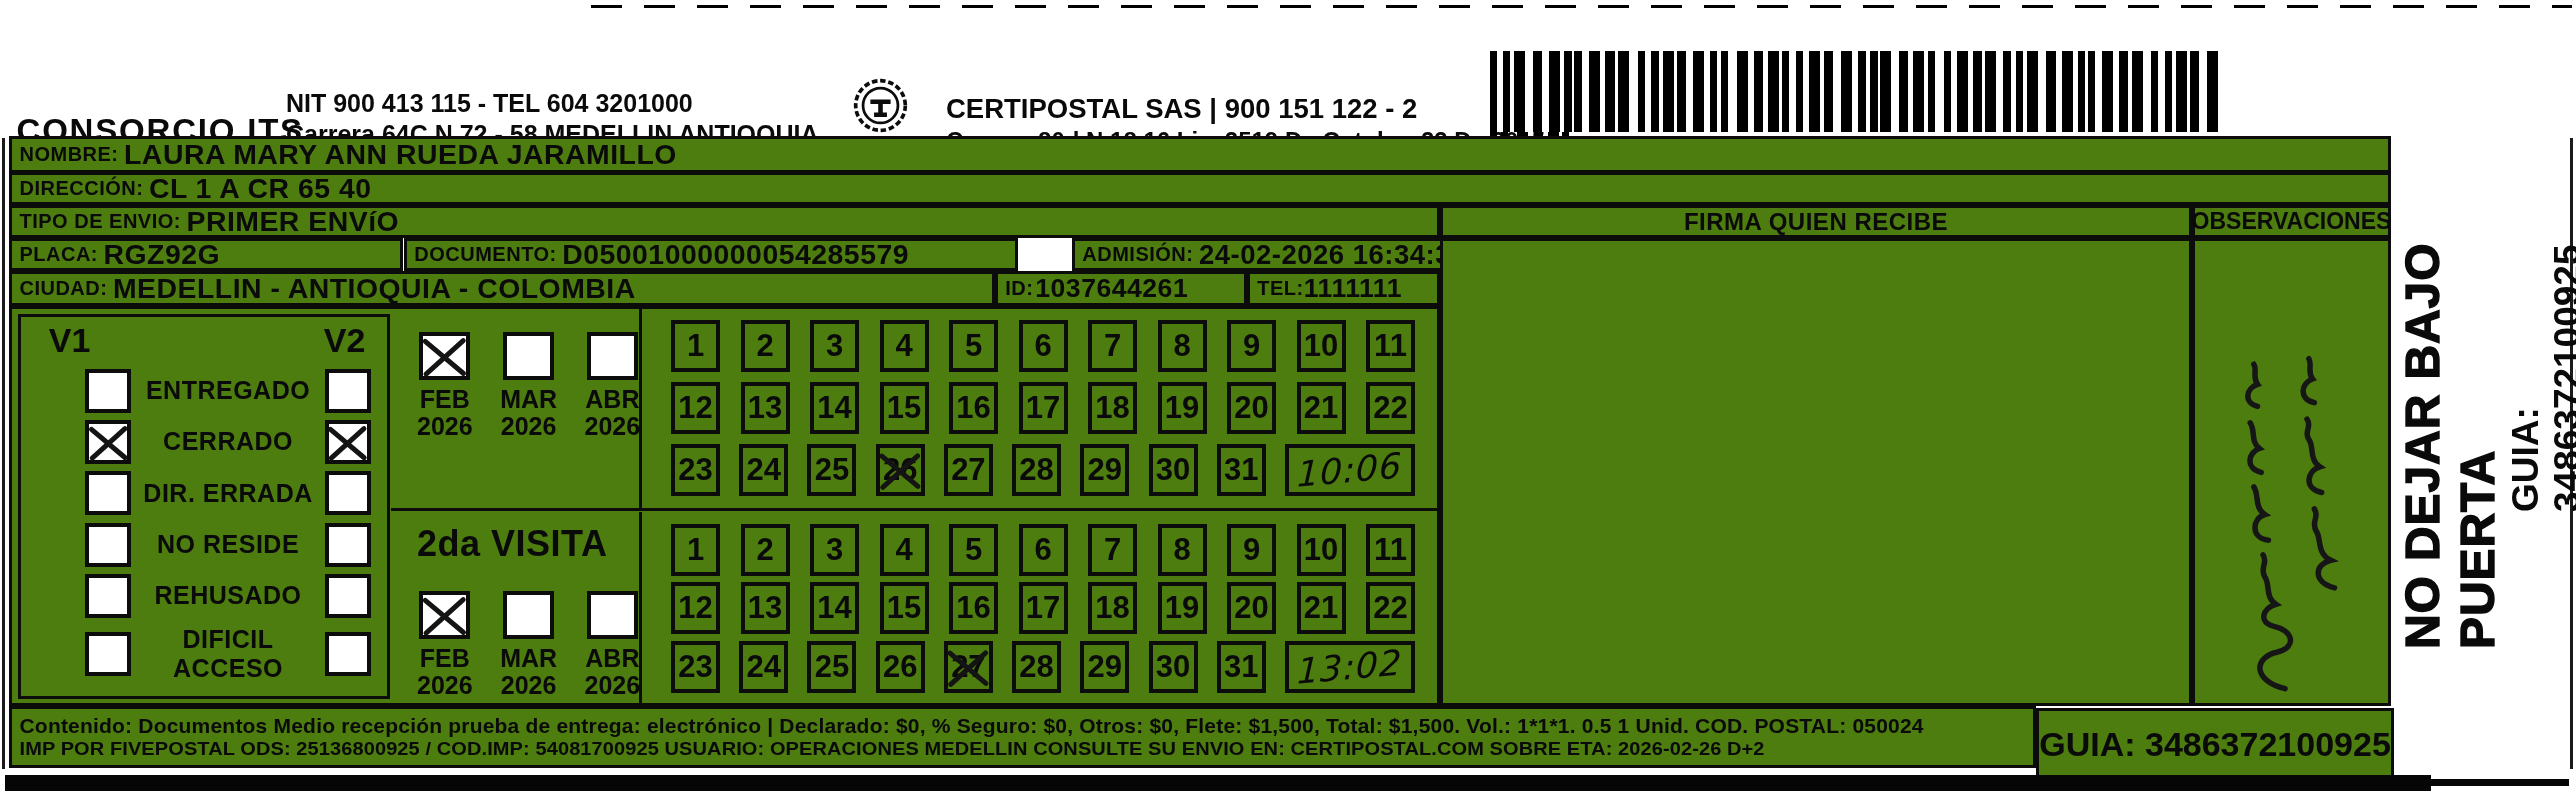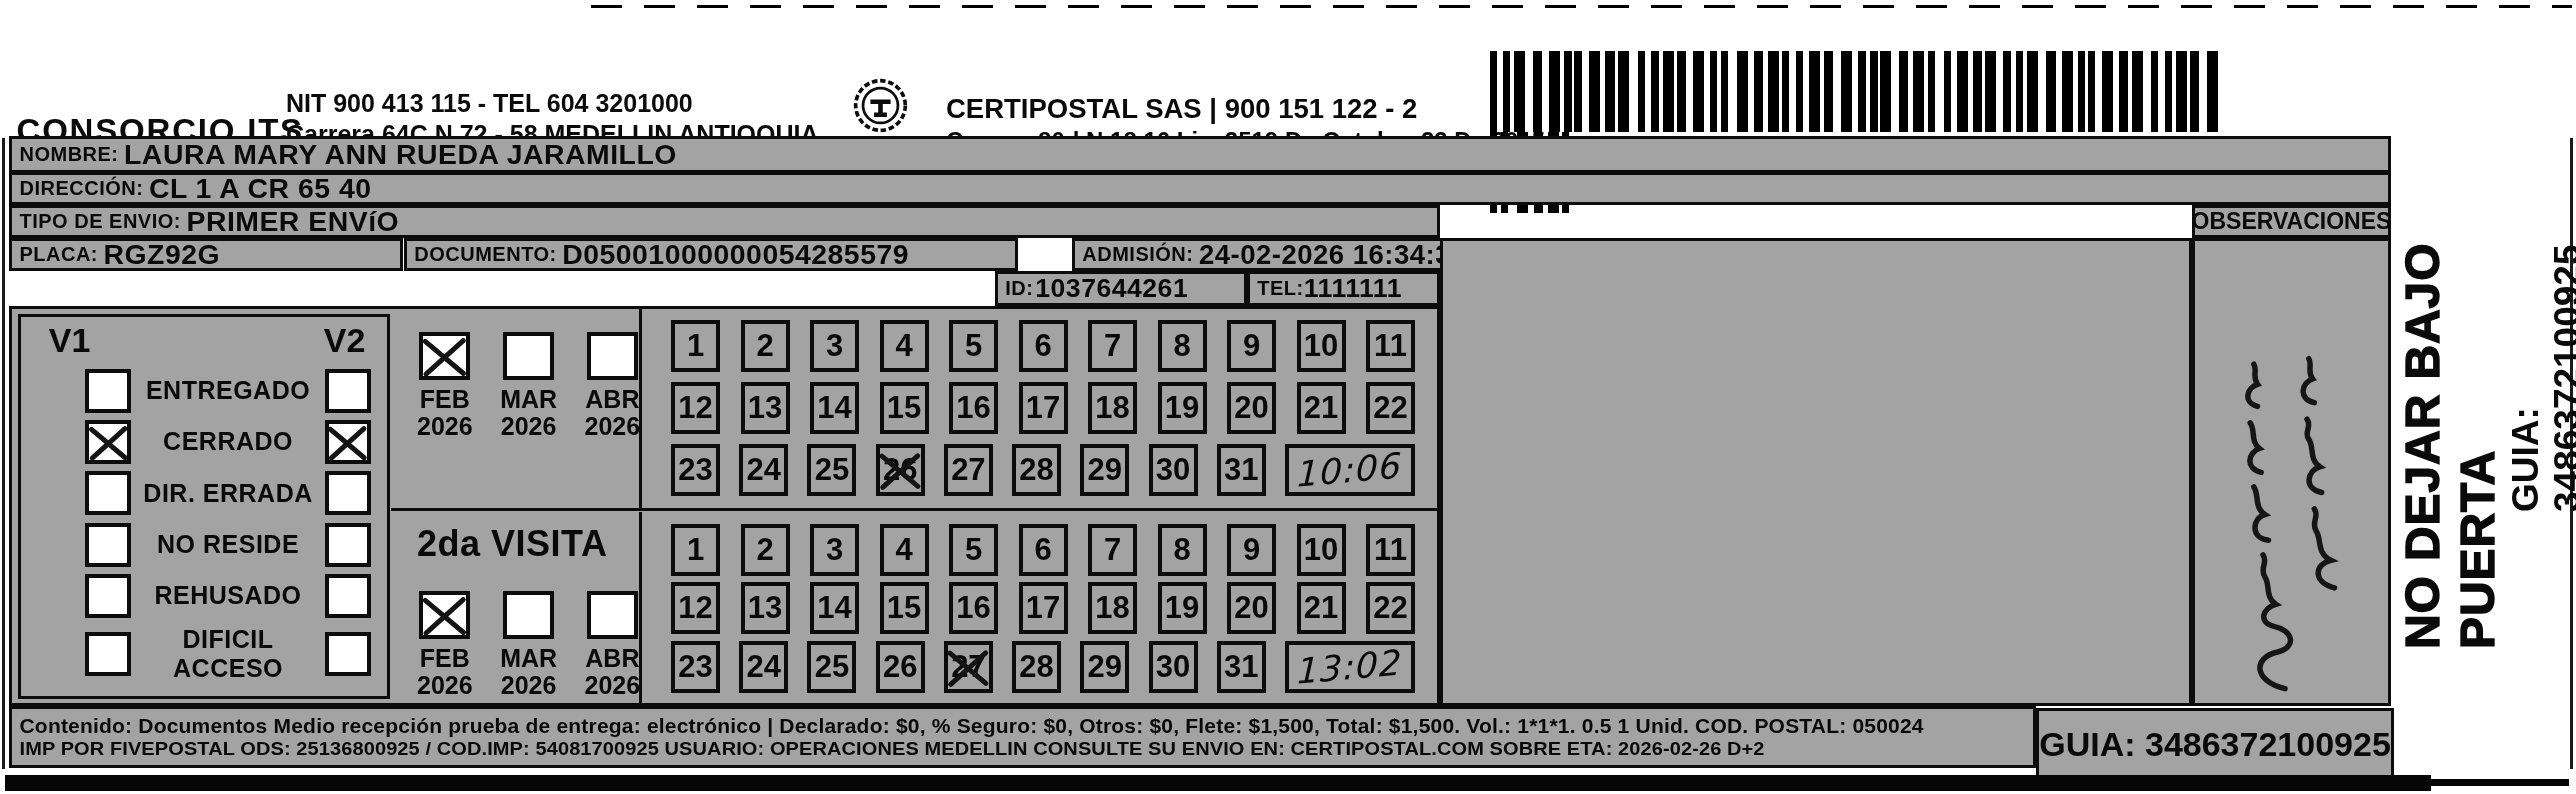--- a/index.html
+++ b/index.html
@@ -1,19 +1,19 @@
 <!DOCTYPE html>
 <html style="font-size:14.7px"><head>
 <meta charset="utf-8">
 <style>
   html,body{margin:0;padding:0;background:#ffffff;}
   .page{position:relative;width:2576px;height:794px;background:#fff;overflow:hidden;
         font-family:"Liberation Sans",sans-serif;color:#0a0a0a;}
   .abs{position:absolute;}
-  .cell{position:absolute;box-sizing:border-box;border:3.7px solid #0c0c0c;background:#a3a3a3;
+  .cell{position:absolute;box-sizing:border-box;border:3.7px solid #0c0c0c;background:#4d7c0f;
         display:flex;align-items:center;white-space:nowrap;overflow:visible;}
   .lab{font-weight:700;font-size:20px;letter-spacing:0.5px;padding:0 5.5px 0 7.3px;}
   .val{font-weight:700;font-size:28.4px;letter-spacing:0.5px;}
   .hdr-txt{font-weight:700;}
   
   .cbox{position:relative;box-sizing:border-box;border:4.6px solid #0c0c0c;background:#fff;}
   .xmark::before,.xmark::after{content:"";position:absolute;left:-14%;top:48%;width:128%;height:4.6px;
         background:#141414;border-radius:2.8px;}
   .xmark::before{transform:rotate(40deg);}
   .xmark::after{transform:rotate(-42deg);}
@@ -97,37 +97,44 @@
 
   <div class="cell" style="left:9.2px;top:172px;width:2382px;height:33px;">
     <span class="lab">DIRECCIÓN:</span>
     <span class="val">CL 1 A CR 65 40</span>
   </div>
 
   <div class="cell" style="left:9.2px;top:205px;width:1431px;height:33px;">
     <span class="lab">TIPO DE ENVIO:</span>
     <span class="val">PRIMER ENVíO</span>
   </div>
+  <div class="cell" style="left:1440px;top:205px;width:752px;height:33px;justify-content:center;">
+    <span style="font-size:24px;font-weight:700;letter-spacing:0.5px;">FIRMA QUIEN RECIBE</span>
+  </div>
   <div class="cell" style="left:2192px;top:205px;width:199px;height:33px;justify-content:center;">
     <span style="font-size:23px;font-weight:700;">OBSERVACIONES</span>
   </div>
 
   <div class="cell" style="left:9.2px;top:238px;width:394px;height:33px;">
     <span class="lab">PLACA:</span>
     <span class="val">RGZ92G</span>
   </div>
   <div class="cell" style="left:404px;top:238px;width:614px;height:33px;">
     <span class="lab">DOCUMENTO:</span>
     <span class="val">D05001000000054285579</span>
   </div>
   <div class="cell" style="left:1072px;top:238px;width:422px;height:33px;">
     <span class="lab">ADMISIÓN:</span>
     <span class="val" style="font-size:27.5px;">24-02-2026 16:34:39</span>
   </div>
 
+  <div class="cell" style="left:9.2px;top:271px;width:986px;height:35px;">
+    <span class="lab">CIUDAD:</span>
+    <span class="val">MEDELLIN - ANTIOQUIA - COLOMBIA</span>
+  </div>
   <div class="cell" style="left:995px;top:271px;width:252px;height:35px;text-align:right;">
     <span class="lab" style="padding-right:1.8px;">ID:</span>
     <span class="val" style="font-size:26.6px;">1037644261</span>
   </div>
   <div class="cell" style="left:1247px;top:271px;width:193px;height:35px;">
     <span class="lab" style="padding-right:0;">TEL:</span>
     <span class="val" style="font-size:26.6px;">1111111</span>
   </div>
 
   <div class="cell" style="left:9.2px;top:306px;width:1431px;height:400px;"></div>

